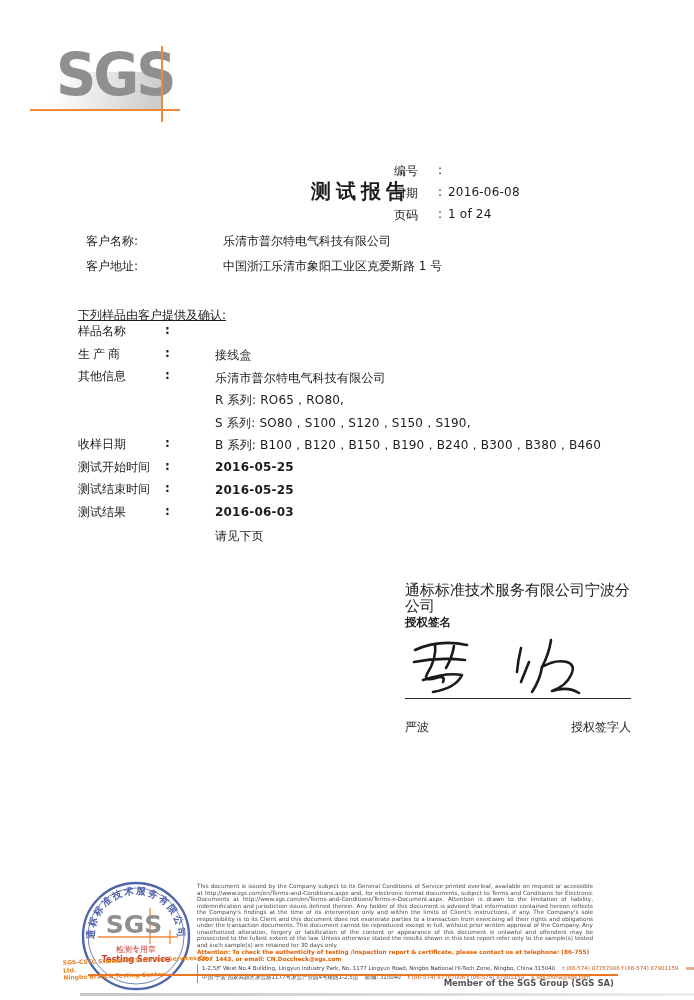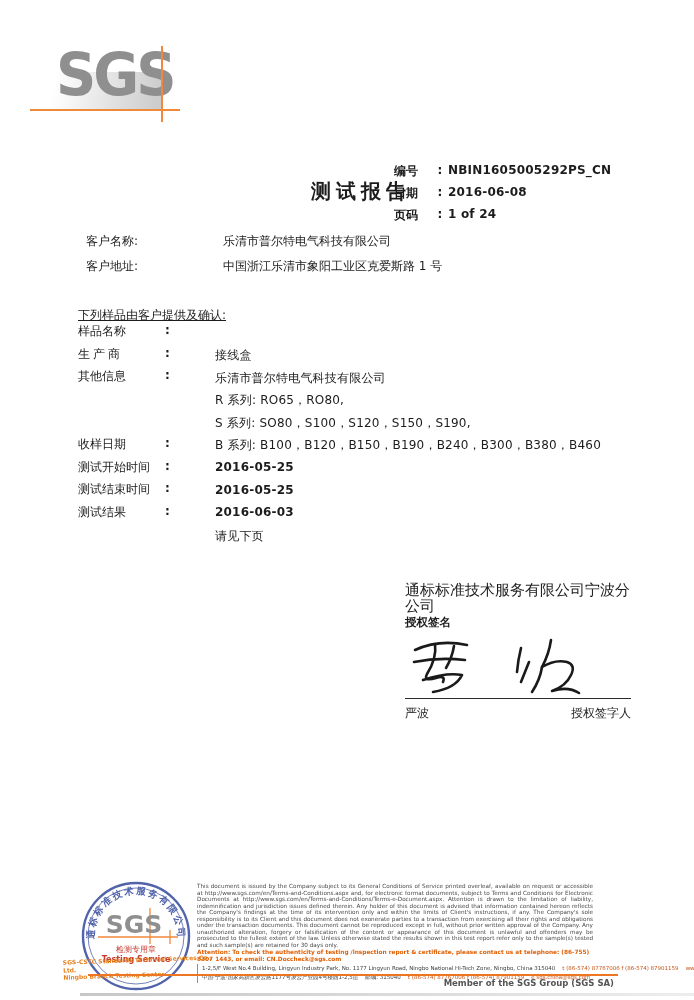--- a/index.html
+++ b/index.html
@@ -11,21 +11,21 @@
   .logo-grad{left:36px;top:72px;width:126px;height:38px;
     background:linear-gradient(100deg,rgba(255,255,255,0) 15%,rgba(150,150,150,.48) 95%);}
   .logo-text{left:56px;top:46px;font-size:56px;line-height:1;font-weight:800;
     color:#8f8f8f;letter-spacing:-3px;transform:scaleY(1.04);transform-origin:top left;}
   .logo-vline{left:161px;top:46px;width:2px;height:76px;background:#f0893b;}
   .logo-hline{left:30px;top:109px;width:150px;height:2px;background:#f0893b;}
 
   
   .title{left:0;right:0;top:136px;text-align:center;font-size:20px;font-weight:700;letter-spacing:5px;margin-top:42px;}
   .meta{left:394px;top:163px;}
-  .meta-row{display:flex;height:22px;font-size:12px;font-weight:700;}
+  .meta-row{display:flex;height:22px;font-size:12px;font-weight:400;}
   .meta-label{width:38px;}
   .meta-colon{width:16px;text-align:center;}
   .meta-value{letter-spacing:.2px;}
 
   
   .client{left:86px;top:233px;}
   .client-row{display:flex;height:25px;font-size:12px;}
   .client-label{width:137px;}
 
   
@@ -36,21 +36,21 @@
   .s-colon{width:50px;font-weight:700;}
   .s-value{flex:1;letter-spacing:.2px;margin-top:24px;}
   .v-bold{font-weight:700;}
 
   
   .sig{left:405px;top:582px;width:226px;}
   .sig-company{font-size:15px;line-height:16px;}
   .sig-label{font-size:11.5px;line-height:16px;font-weight:bold;}
   .sig-art{margin-top:4px;display:block;}
   .sig-line{border-top:1.2px solid #2a2a2a;margin-top:2px;}
-  .sig-names{display:flex;justify-content:space-between;font-size:12px;margin-top:6px;}
+  .sig-names{display:flex;justify-content:space-between;font-size:12px;margin-top:20px;}
 
   
   .stamp{left:80px;top:880px;width:112px;height:112px;}
   .f-company{left:63px;top:956px;width:152px;color:#e8821e;font-size:6px;line-height:7.5px;
     font-weight:700;transform:rotate(-2deg);}
   .f-right{left:197px;top:883px;width:396px;}
   .legal{font-size:5.7px;line-height:6.55px;color:#4a4a4a;text-align:justify;}
   .attention{margin-top:1px;font-size:5.8px;line-height:6.6px;color:#e05f04;font-weight:700;}
   .addr{margin-top:1px;border-left:1.5px solid #ee7623;padding-left:4px;}
   .addr-row{display:flex;gap:7px;font-size:5.5px;line-height:9.5px;color:#3d3d3d;
@@ -71,21 +71,20 @@
   <div class="abs logo-text">SGS</div>
   <div class="abs logo-vline"></div>
   <div class="abs logo-hline"></div>
 
   <div class="abs title">测试报告</div>
 
   <div class="abs meta">
     <div class="meta-row">
       <span class="meta-label">编号</span>
       <span class="meta-colon">:</span>
-      <span class="meta-value">NBIN1605005292PS_CN</span>
     </div>
     <div class="meta-row">
       <span class="meta-label">日期</span>
       <span class="meta-colon">:</span>
       <span class="meta-value">2016-06-08</span>
     </div>
     <div class="meta-row">
       <span class="meta-label">页码</span>
       <span class="meta-colon">:</span>
       <span class="meta-value">1 of 24</span>

